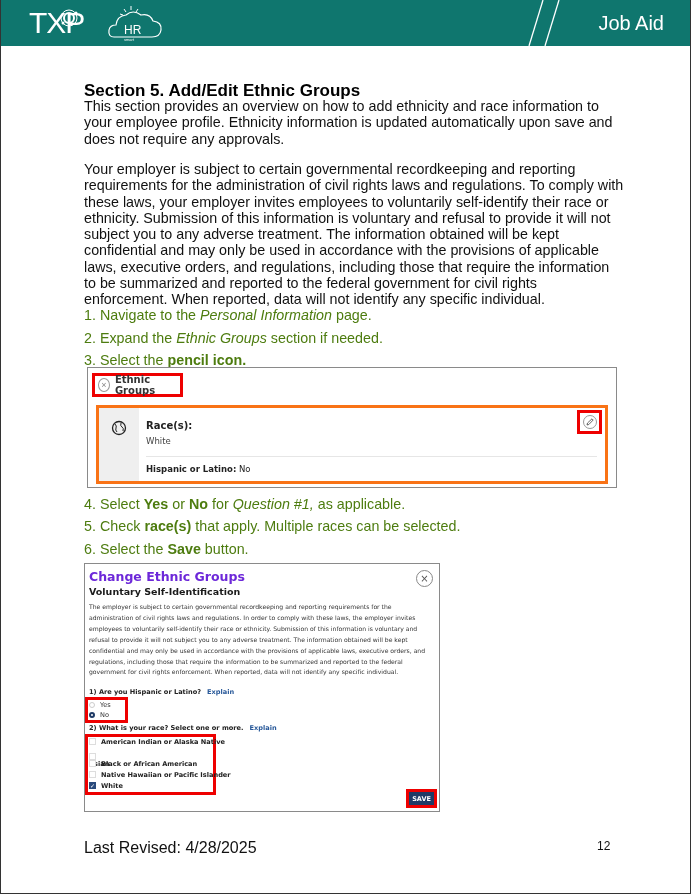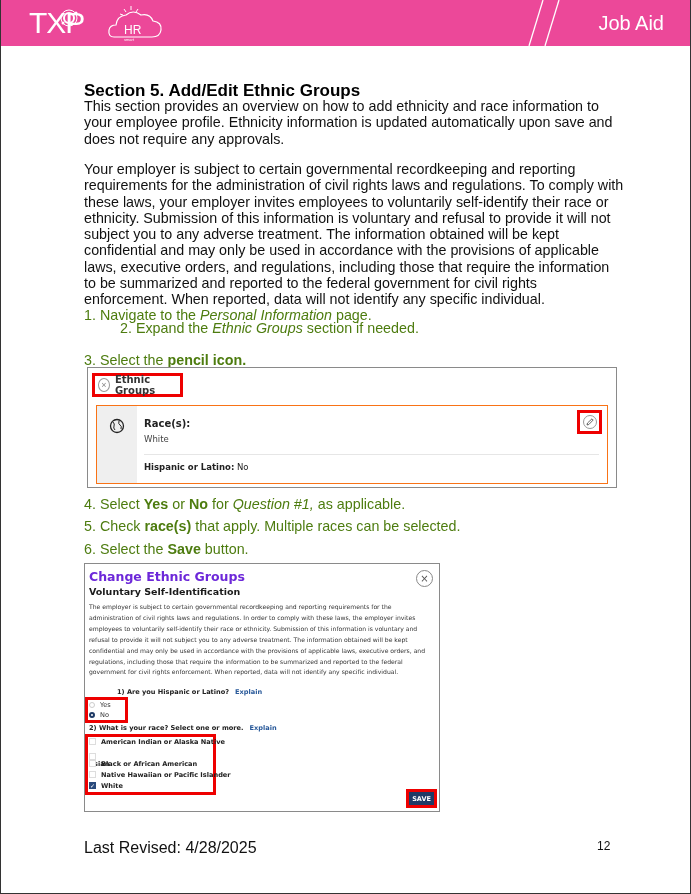--- a/index.html
+++ b/index.html
@@ -1,38 +1,38 @@
 <!DOCTYPE html>
 <html><head>
 <meta charset="utf-8">
 <style>
   * { box-sizing: border-box; margin: 0; padding: 0; }
   html, body { width: 691px; height: 894px; background: #ffffff; overflow: hidden; }
   body { position: relative; font-family: "Liberation Sans", sans-serif; color: #111; border-left: 1px solid #333; border-right: 1px solid #333; border-bottom: 1px solid #333; }
 
   
-  .banner { position: absolute; left: 0; top: 0; width: 691px; height: 46px; background: #ec4899; overflow: hidden; }
+  .banner { position: absolute; left: 0; top: 0; width: 691px; height: 46px; background: #0f766e; overflow: hidden; }
   .banner .txp { position: absolute; left: 28px; top: 6px; color: #fff; font-size: 30px; font-family: "Liberation Sans", sans-serif; letter-spacing: -1px; font-weight: 400; }
   .banner .txp-logo { position: absolute; left: 58px; top: 7px; }
   .banner .hr-logo { position: absolute; left: 105px; top: 3px; }
   .banner .slashes { position: absolute; left: 520px; top: 0; }
   .banner .jobaid { position: absolute; right: 28px; top: 12px; color: #fff; font-size: 20px; }
 
   h1.section { position: absolute; left: 83px; top: 81px; font-size: 17px; font-weight: 700; color: #000; }
   .para { position: absolute; left: 83px; width: 540px; font-size: 14.3px; line-height: 16.3px; color: #111; }
   .step { position: absolute; left: 83px; font-size: 14.3px; color: #4d7c0f; white-space: nowrap; }
   .step b { font-weight: 700; }
   .step i { font-style: italic; }
 
   
   .shot1 { position: absolute; left: 86px; top: 367px; width: 530px; height: 121px; border: 1.5px solid #8a8a8a; background: #fff; }
   .shot1 .hdr-box { position: absolute; left: 4px; top: 5px; width: 91px; height: 24px; border: 3px solid #e00; display: flex; align-items: center; padding-left: 3px; }
   .shot1 .xcirc { width: 14px; height: 14px; border: 1px solid #999; border-radius: 50%; font-size: 9px; color: #888; display: flex; align-items: center; justify-content: center; margin-right: 5px; }
   .shot1 .hdr-label { font-size: 10px; font-weight: 700; color: #333; font-family: "DejaVu Sans", sans-serif; }
-  .shot1 .card { position: absolute; left: 8px; top: 37px; width: 512px; height: 79px; border: 1px solid #f97316; }
+  .shot1 .card { position: absolute; left: 8px; top: 37px; width: 512px; height: 79px; border: 3px solid #f97316; }
   .shot1 .card .side { position: absolute; left: 0; top: 0; width: 40px; height: 100%; background: #efefef; }
   .shot1 .globe { position: absolute; left: 12px; top: 12px; }
   .shot1 .race-label { position: absolute; left: 47px; top: 12px; font-size: 10px; font-weight: 700; color: #222; font-family: "DejaVu Sans", sans-serif; }
   .shot1 .race-val { position: absolute; left: 47px; top: 28px; font-size: 8.5px; color: #444; font-family: "DejaVu Sans", sans-serif; }
   .shot1 .divider { position: absolute; left: 47px; right: 8px; top: 48px; height: 1px; background: #e6e6e6; }
   .shot1 .hisp { position: absolute; left: 47px; top: 56px; font-size: 8.5px; color: #222; font-family: "DejaVu Sans", sans-serif; }
   .shot1 .hisp b { font-weight: 700; }
   .shot1 .pencil-box { position: absolute; left: 489px; top: 42px; width: 25px; height: 24px; border: 3px solid #e00; display: flex; align-items: center; justify-content: center; background: #fff; }
   .shot1 .pencil-circ { width: 14px; height: 14px; border: 1px solid #999; border-radius: 50%; display: flex; align-items: center; justify-content: center; }
 
@@ -85,21 +85,21 @@
   <span class="jobaid">Job Aid</span>
 </div>
 
 <h1 class="section">Section 5.  Add/Edit Ethnic Groups</h1>
 <p class="para" style="top:98px;">This section provides an overview on how to add ethnicity and race information to your employee profile. Ethnicity information is updated automatically upon save and does not require any approvals.</p>
 <p class="para" style="top:161px;">Your employer is subject to certain governmental recordkeeping and reporting requirements for the administration of civil rights laws and regulations. To comply with these laws, your employer invites employees to voluntarily self-identify their race or ethnicity. Submission of this information is voluntary and refusal to provide it will not subject you to any adverse treatment. The information obtained will be kept confidential and may only be used in accordance with the provisions of applicable laws, executive orders, and regulations, including those that require the information to be summarized and reported to the federal government for civil rights enforcement. When reported, data will not identify any specific individual.</p>
 
 <div class="step" style="top:307px;">
   <span>1. </span><span>Navigate to the </span><i>Personal Information</i><span> page.</span>
 </div>
-<div class="step" style="top:320px;margin-left:36px;">
+<div class="step" style="top:330px;">
   <span>2. </span><span>Expand the </span><i>Ethnic Groups</i><span> section if needed.</span>
 </div>
 <div class="step" style="top:352px;">
   <span>3. </span><span>Select the </span><b>pencil icon.</b>
 </div>
 
 <div class="shot1">
   <div class="hdr-box">
     <span class="xcirc">×</span>
     <span class="hdr-label">Ethnic Groups</span>
@@ -133,21 +133,21 @@
 <div class="step" style="top:541px;">
   <span>6. </span><span>Select the </span><b>Save</b><span> button.</span>
 </div>
 
 <div class="shot2">
   <span class="title">Change Ethnic Groups</span>
   <span class="subtitle">Voluntary Self-Identification</span>
   <span class="close">×</span>
   <p class="body">The employer is subject to certain governmental recordkeeping and reporting requirements for the administration of civil rights laws and regulations. In order to comply with these laws, the employer invites employees to voluntarily self-identify their race or ethnicity. Submission of this information is voluntary and refusal to provide it will not subject you to any adverse treatment. The information obtained will be kept confidential and may only be used in accordance with the provisions of applicable laws, executive orders, and regulations, including those that require the information to be summarized and reported to the federal government for civil rights enforcement. When reported, data will not identify any specific individual.</p>
 
-  <div class="q" style="top:124px;margin-left:28px;">
+  <div class="q" style="top:124px;">
     <span>1) Are you Hispanic or Latino?</span><span class="explain">Explain</span>
   </div>
   <div class="radio-box"></div>
   <div class="radio-row" style="top:137px;">
     <span class="radio"></span>
       <span>Yes</span>
   </div>
   <div class="radio-row" style="top:147px;">
     <span class="radio on"></span>
       <span>No</span>

